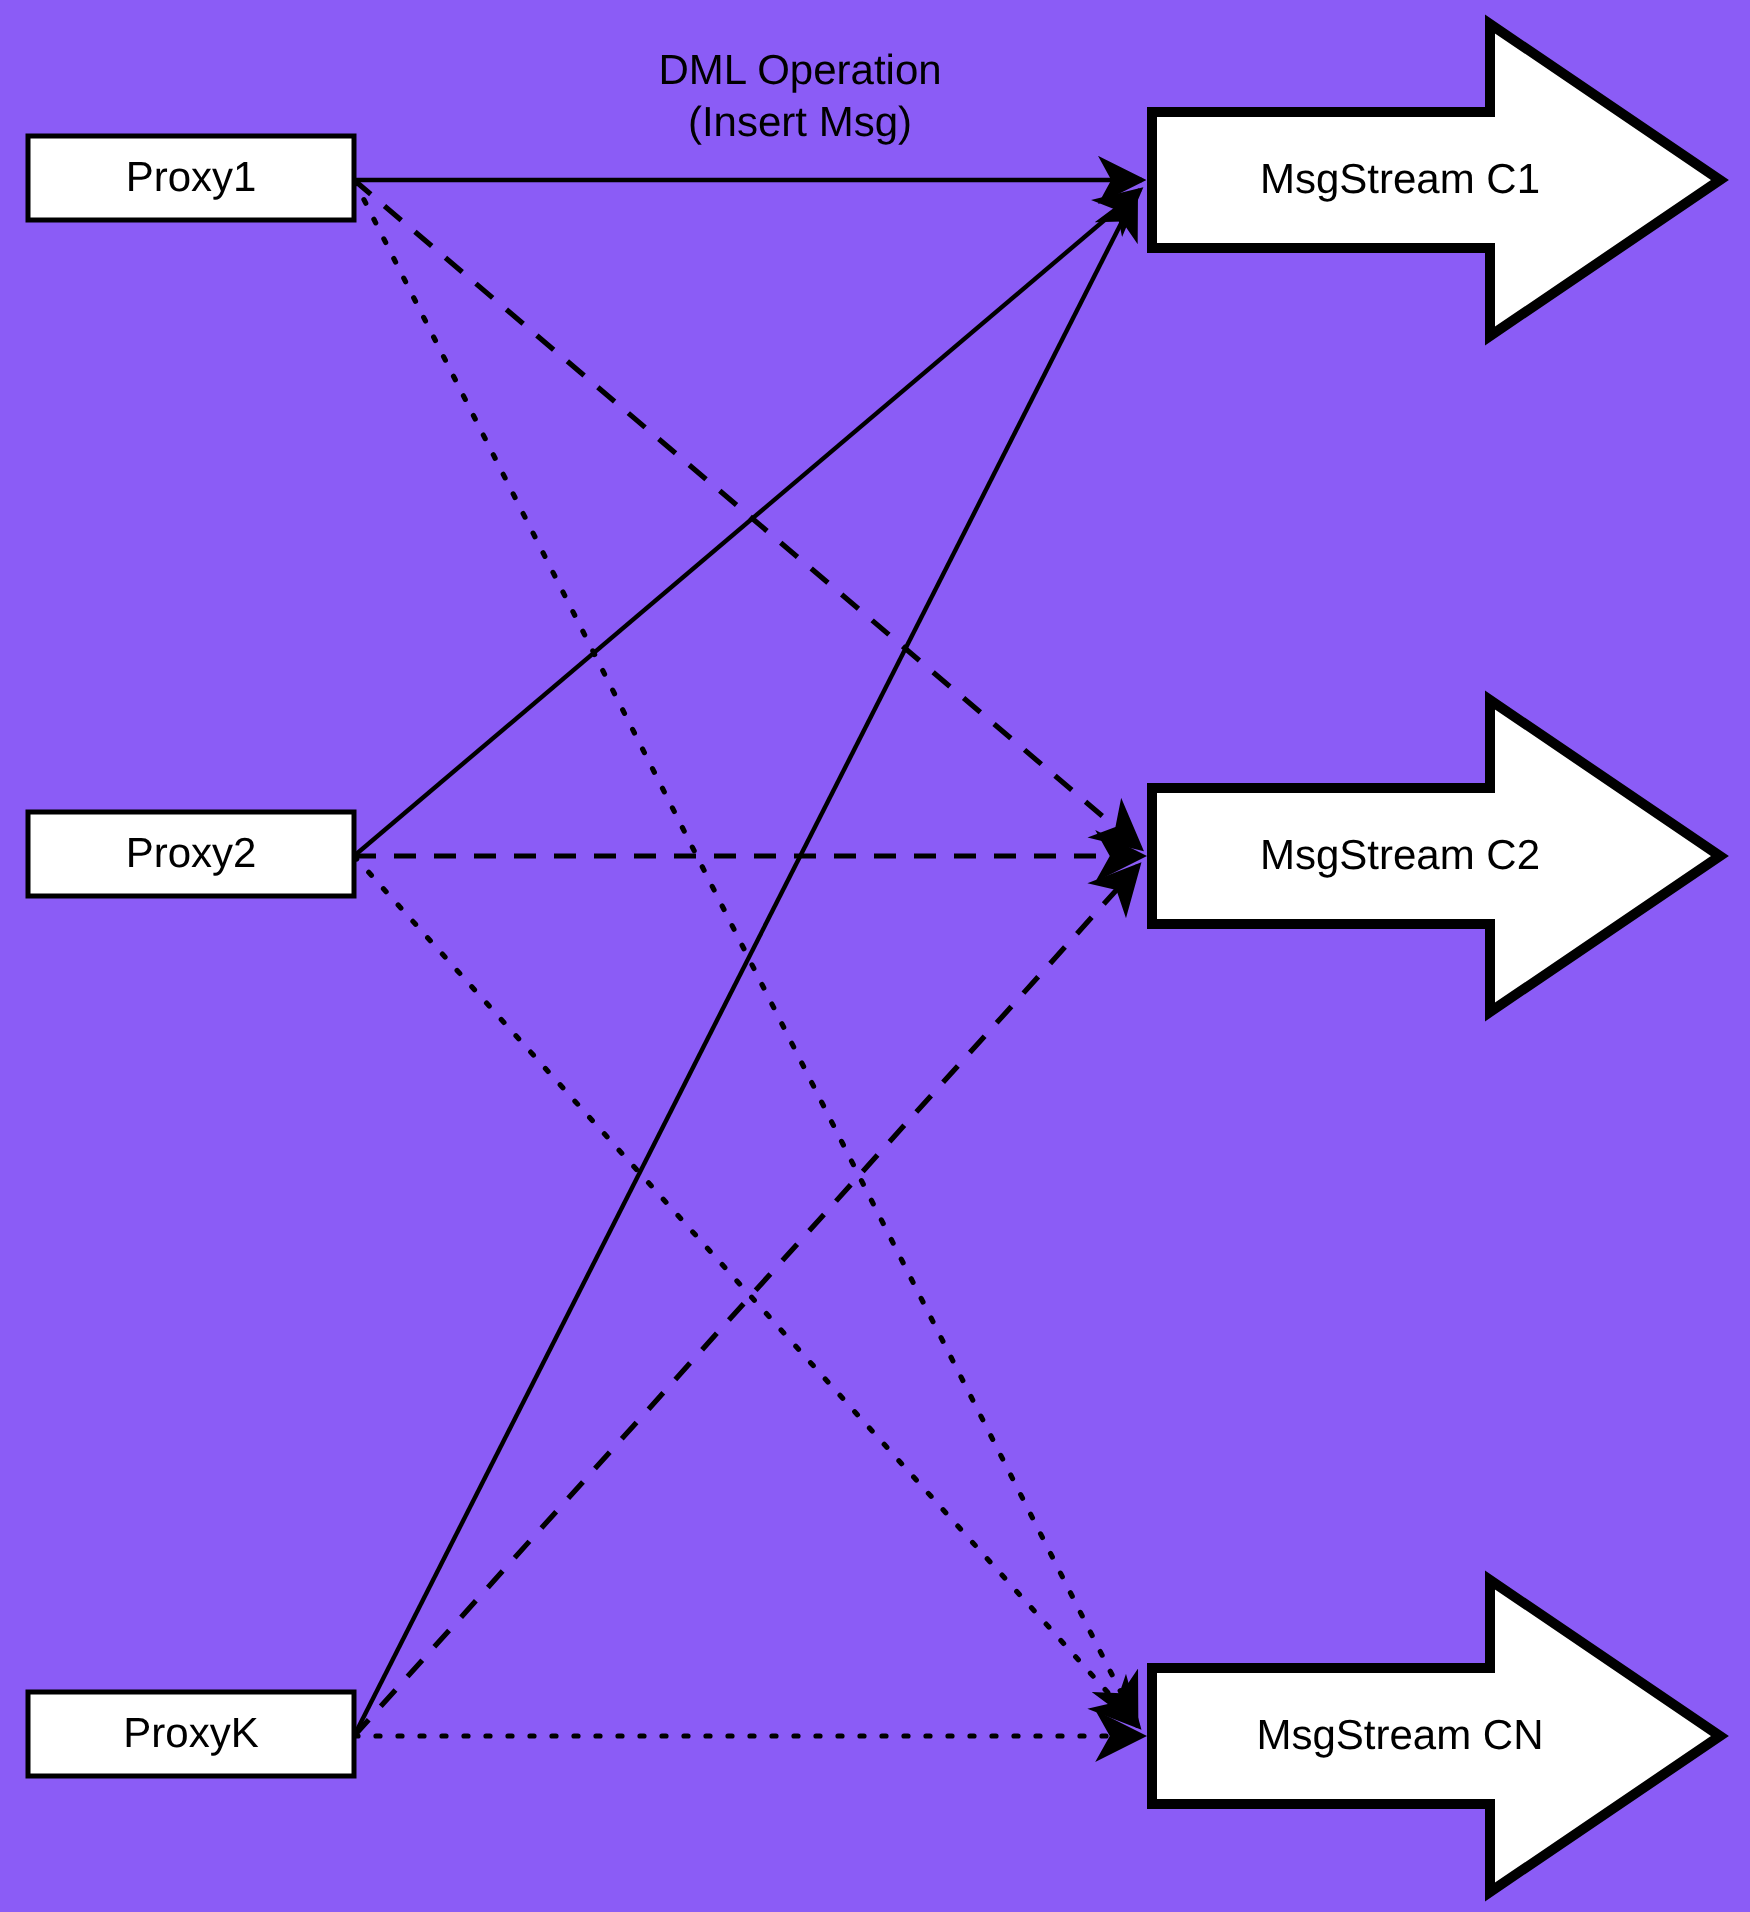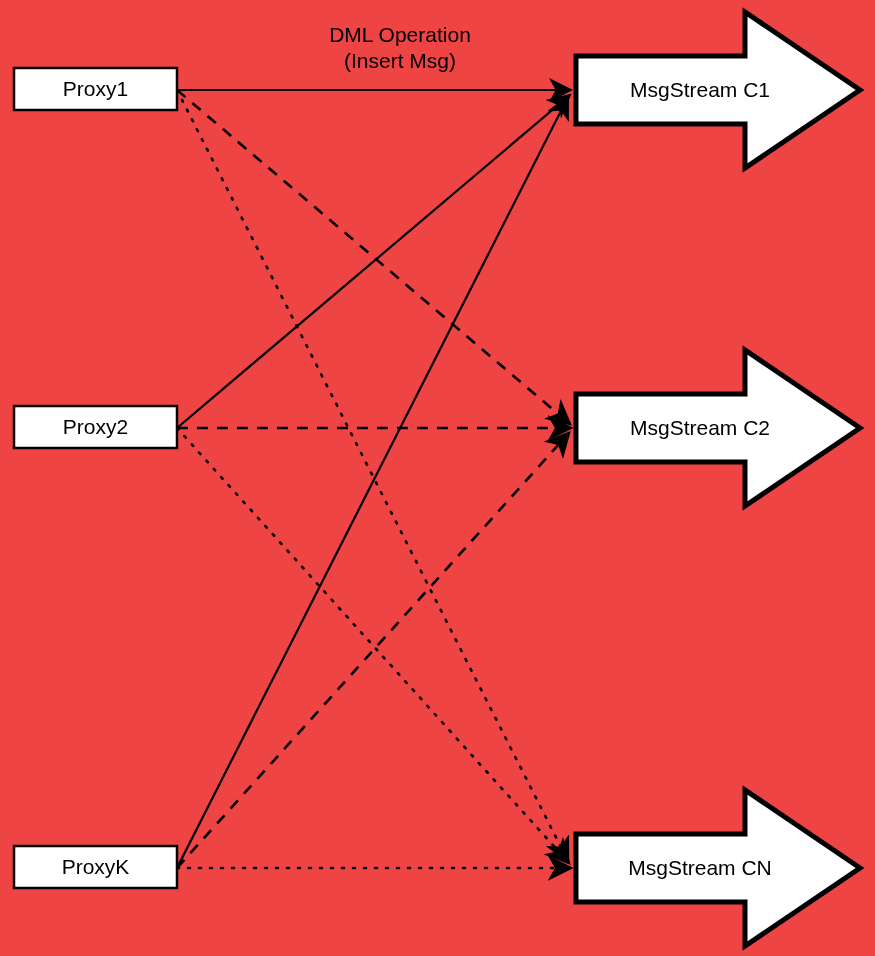--- a/index.html
+++ b/index.html
@@ -9,21 +9,21 @@
     background: #ffffff;
   }
   body {
     font-family: "Liberation Sans", sans-serif;
     color: #000000;
   }
   #diagram-root {
     position: relative;
     width: 875px;
     height: 956px;
-    background: #ef4444;
+    background: #8b5cf6;
     overflow: hidden;
     text-align: right;
   }
   #diagram-svg {
     position: absolute;
     left: 0;
     top: 0;
     width: 875px;
     height: 956px;
     display: block;

